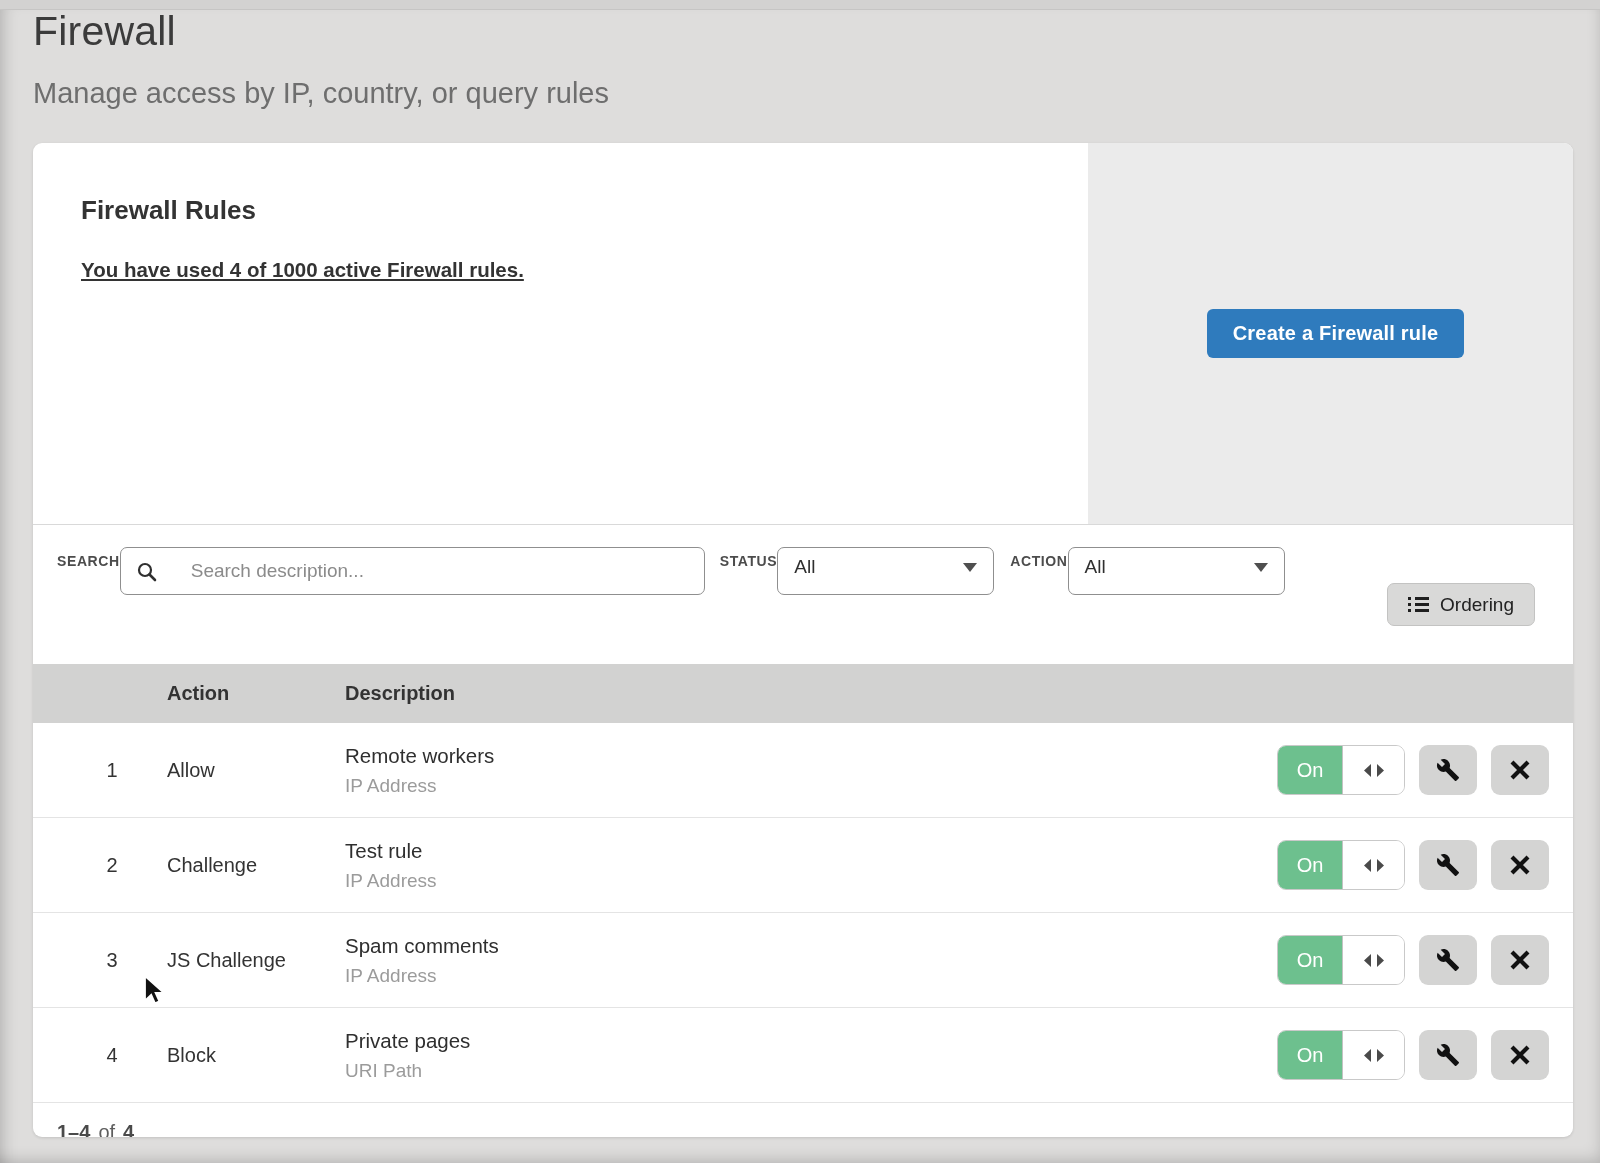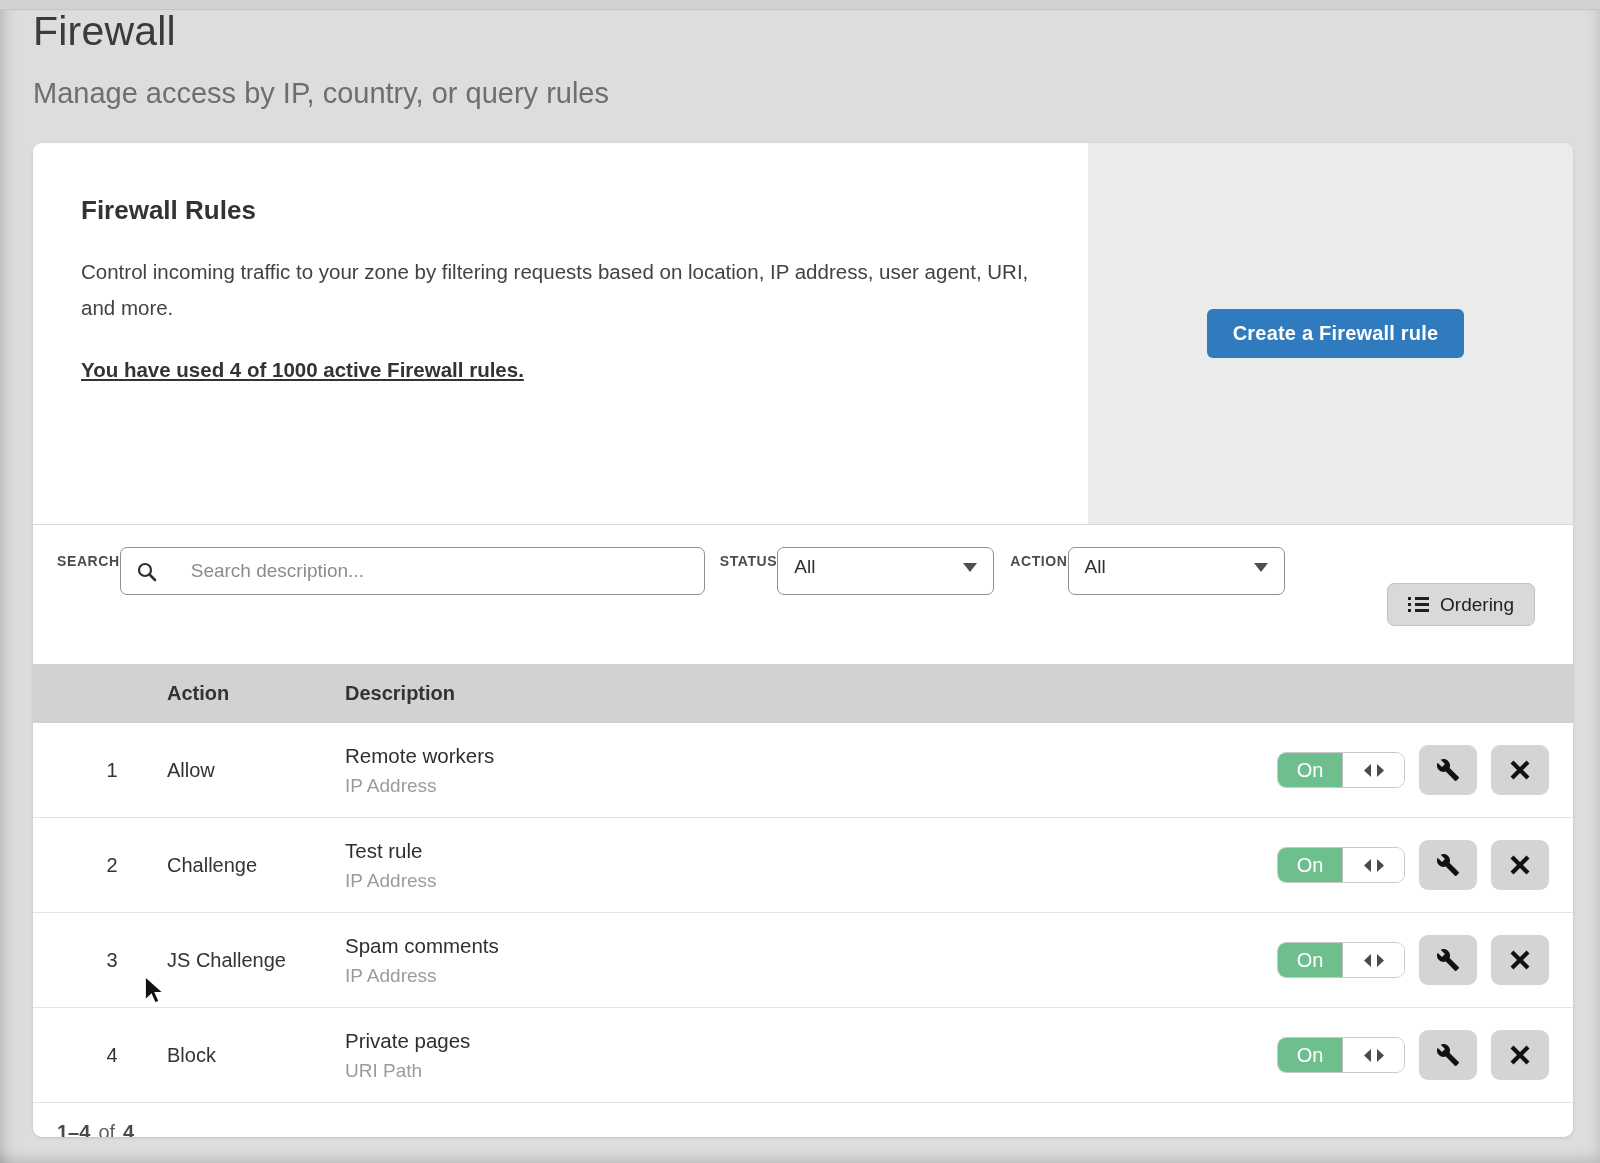--- a/index.html
+++ b/index.html
@@ -81,21 +81,21 @@
   .trow {
     height:95px; flex:0 0 auto; display:flex; align-items:center;
     padding:0 24px; border-bottom:1px solid #e4e4e4; background:#fff;
     font-size:20px; color:#333;
   }
   .desc-main { font-size:20.5px; color:#2f2f2f; }
   .desc-sub { margin-top:7px; font-size:19px; color:#9b9b9b; }
   .controls { flex:0 0 auto; display:flex; align-items:center; }
 
   .toggle {
-    width:128px; height:36px; border-radius:9px; overflow:hidden;
+    width:128px; height:50px; border-radius:9px; overflow:hidden;
     display:flex; cursor:pointer; border:1px solid #c9c9c9; background:#fff;
   }
   .toggle-on {
     width:64px; background:#6dc08e; color:#fff; font-size:20px;
     display:flex; align-items:center; justify-content:center;
   }
   .toggle-handle {
     flex:1; display:flex; align-items:center; justify-content:center;
     background:#fff; border-left:1px solid #c2c2c2;
   }
@@ -126,21 +126,20 @@
 <div class="page-header">
   <div class="page-title">Firewall</div>
   <div class="page-subtitle">Manage access by IP, country, or query rules</div>
 </div>
 
 <div class="card">
 
   <div class="card-top">
     <div class="card-top-left">
       <div class="card-heading">Firewall Rules</div>
-      <div class="card-desc">Control incoming traffic to your zone by filtering requests based on location, IP address, user agent, URI, and more.</div>
       <div class="card-usage">You have used 4 of 1000 active Firewall rules.</div>
     </div>
     <div class="card-top-right">
       <button class="btn-primary">Create a Firewall rule</button>
     </div>
   </div>
 
   <div class="filter-row">
     <div class="filter-group">
       <div class="filter-label">SEARCH</div>

